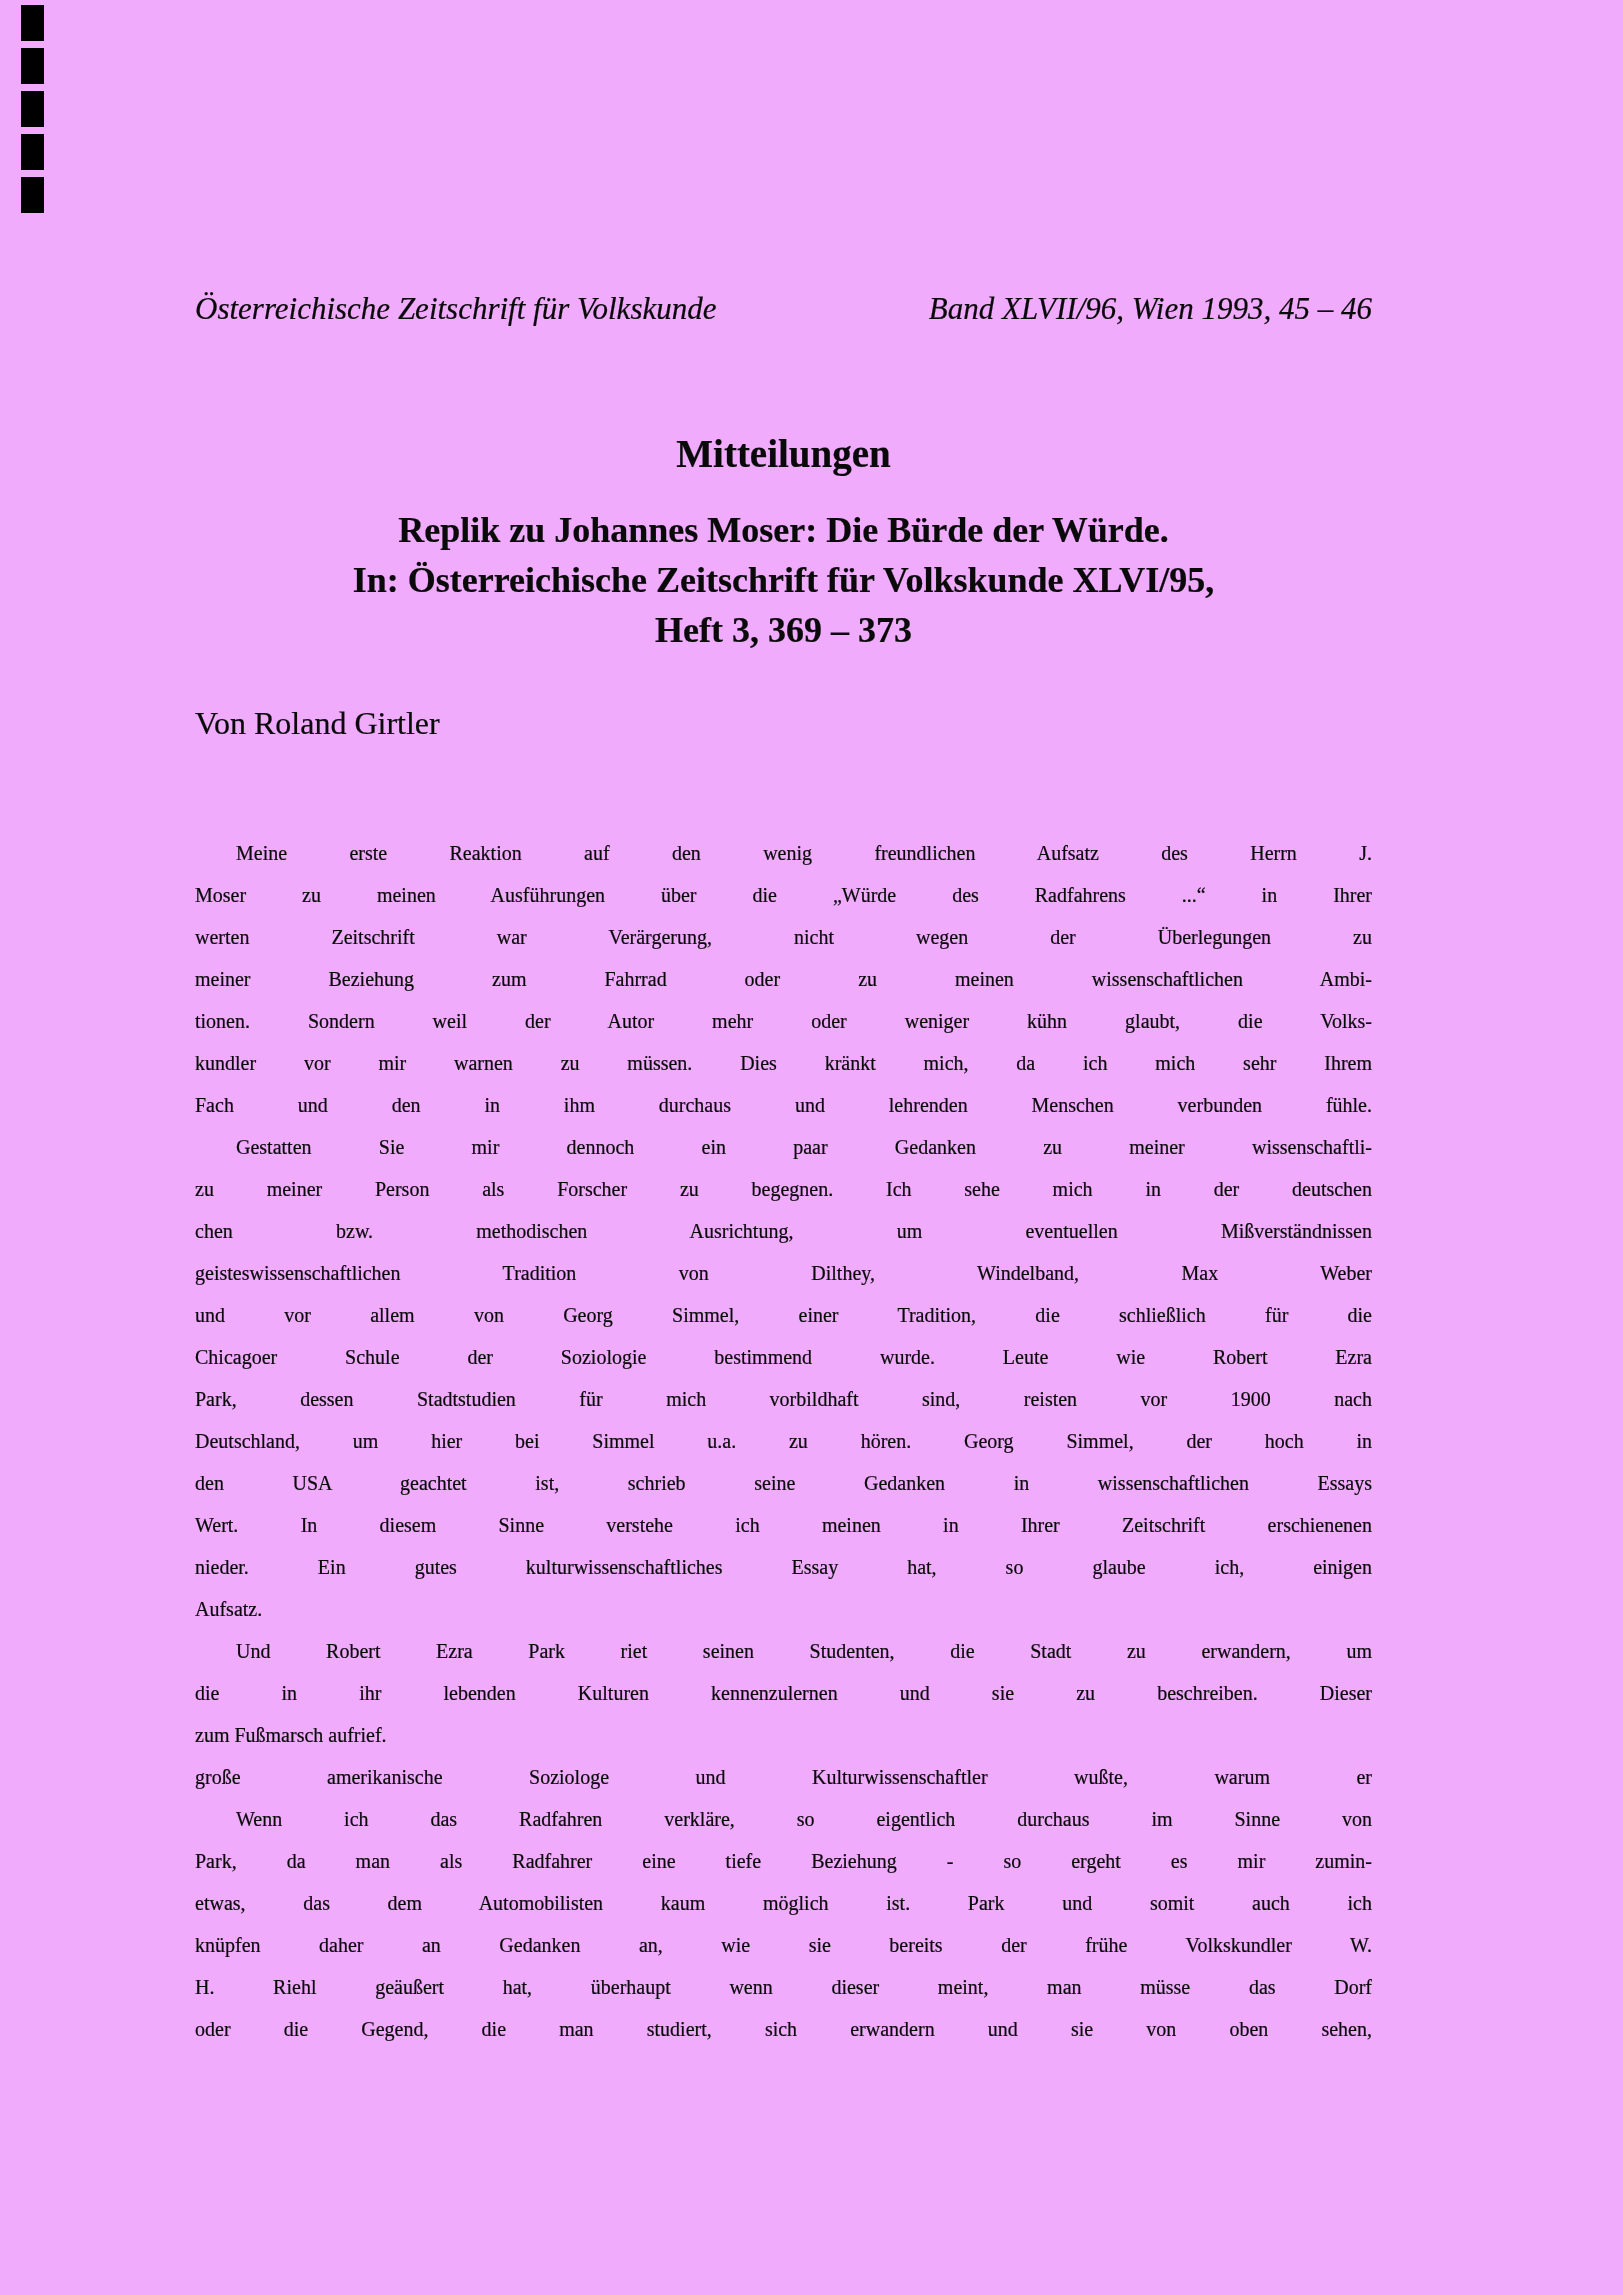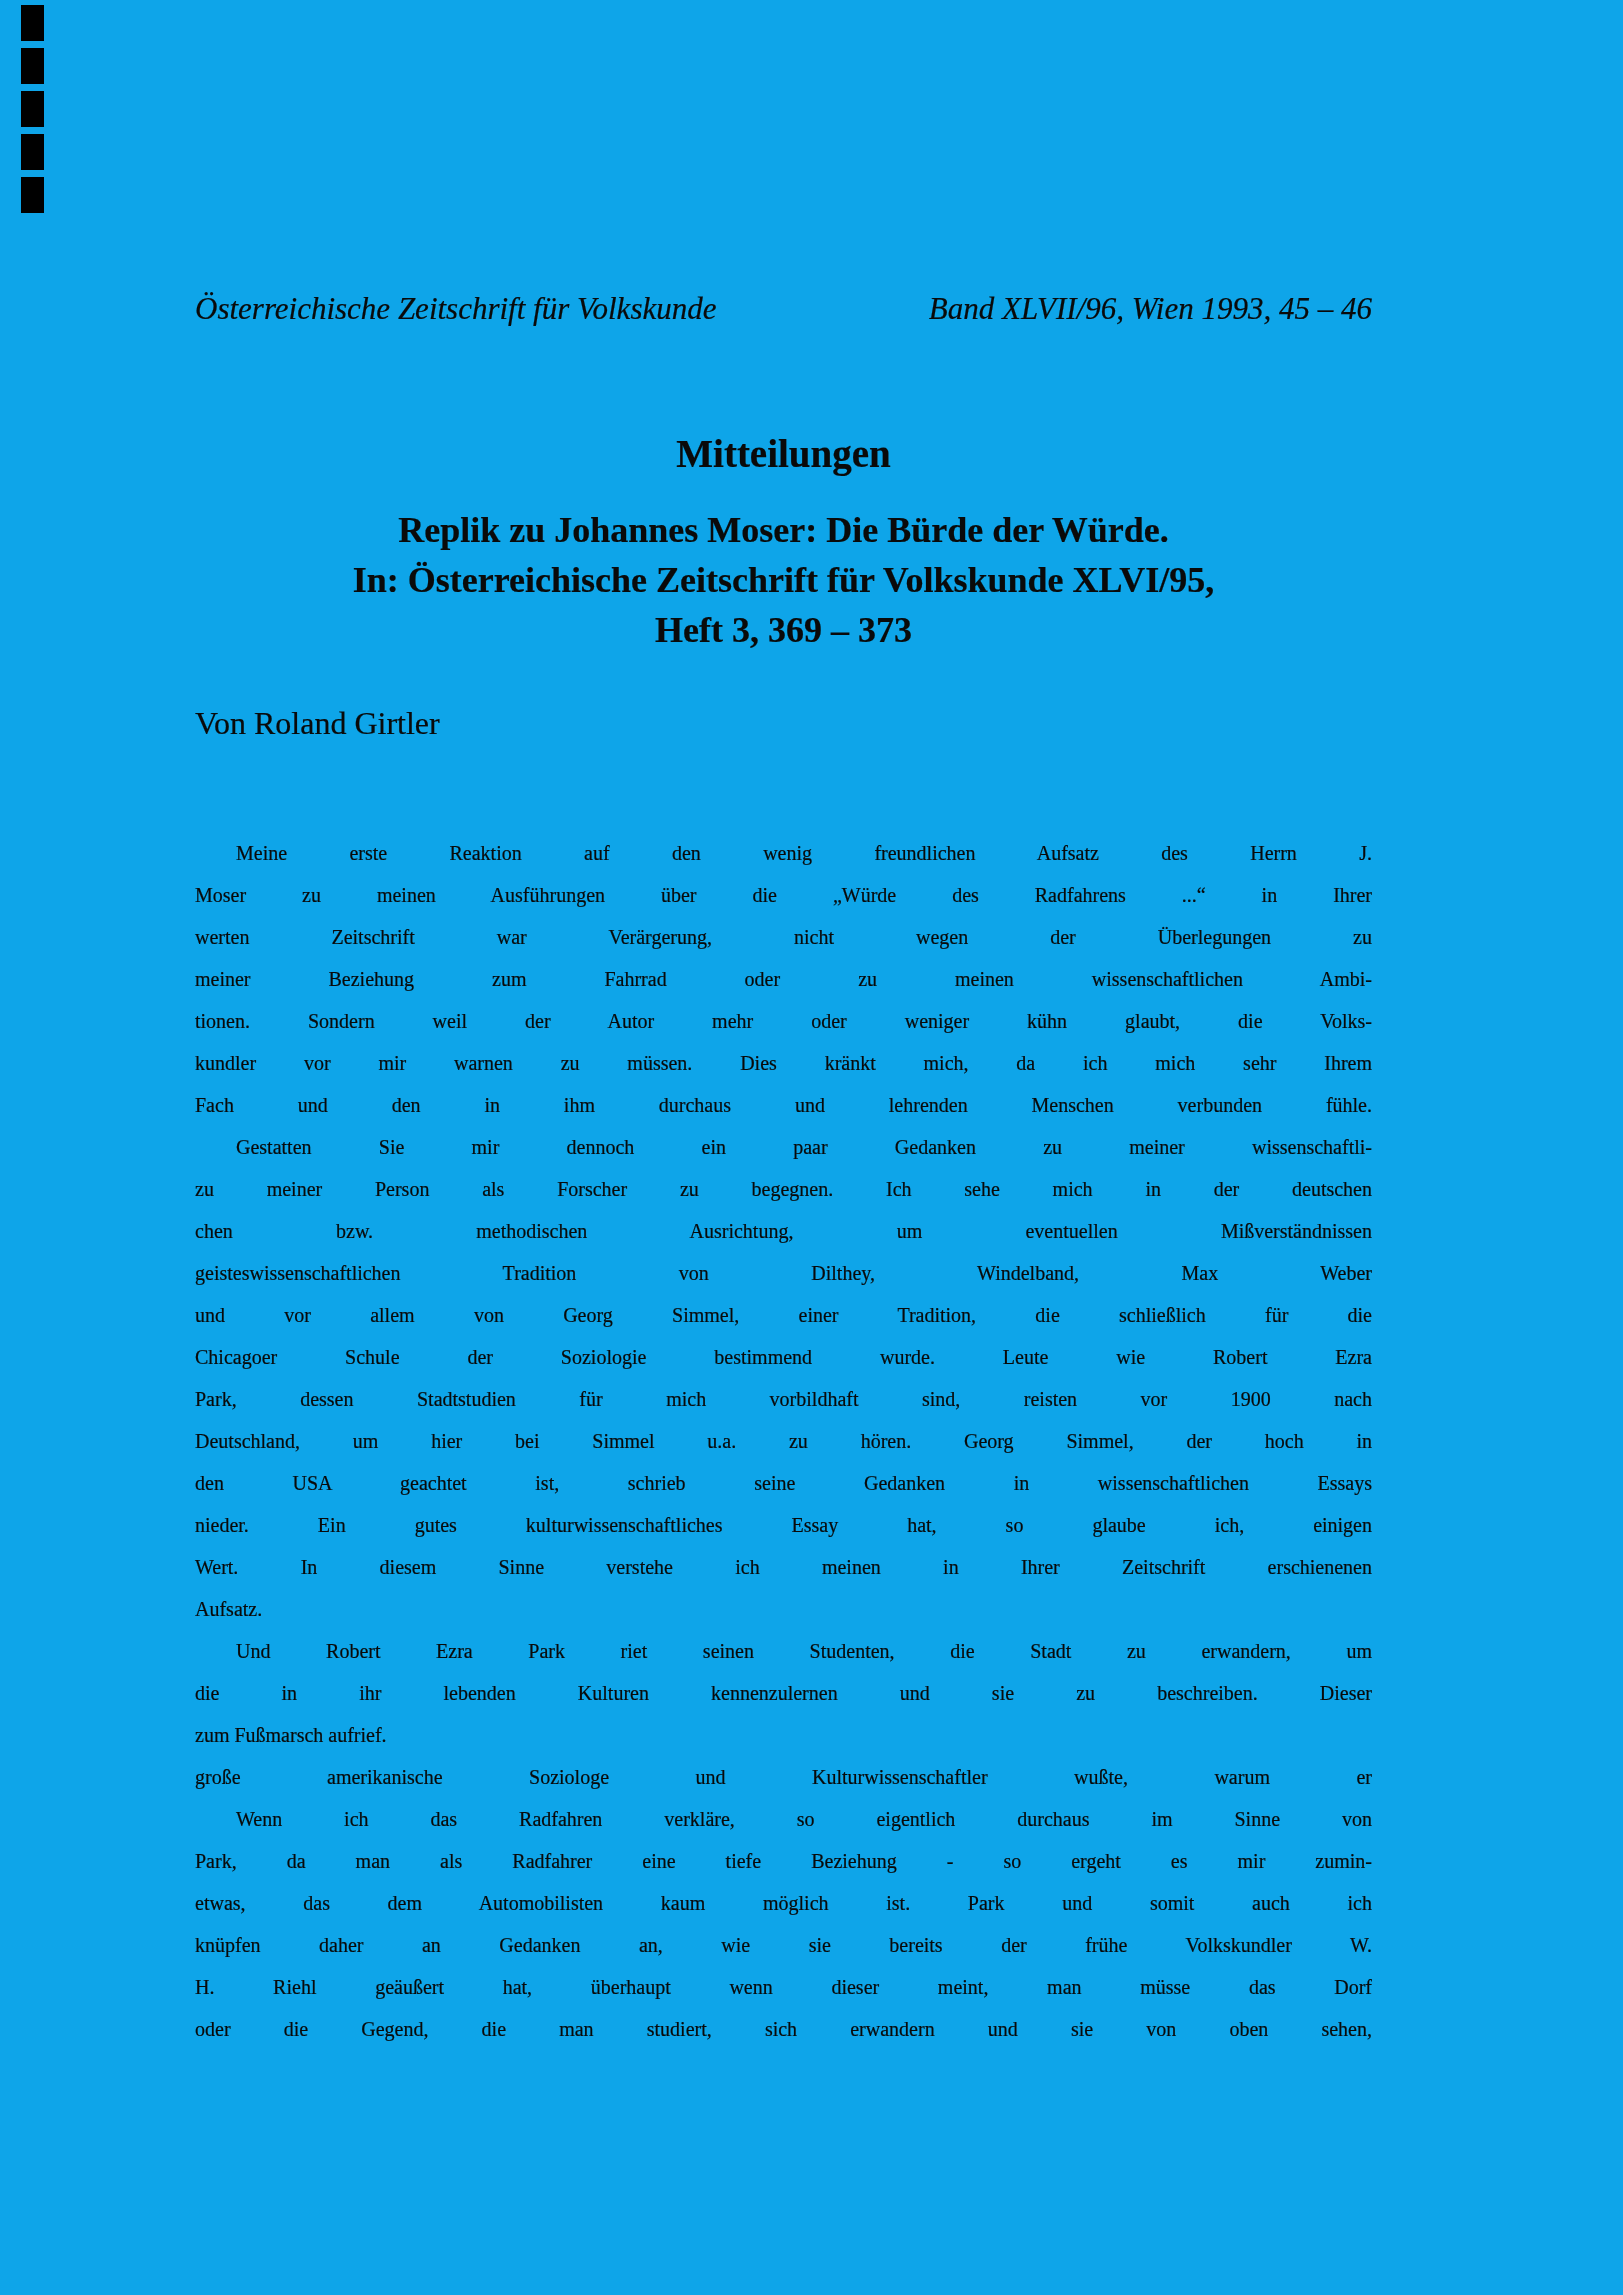--- a/index.html
+++ b/index.html
@@ -1,20 +1,20 @@
 <!DOCTYPE html>
 <html style="font-size:13px"><head>
 <meta charset="utf-8">
 <style>
   html, body { margin: 0; padding: 0; background: #ffffff; }
   .page {
     position: relative;
     width: 1623px;
     height: 2295px;
-    background: #0ea5e9;
+    background: #f0abfc;
     color: #0a0a0a;
     font-family: "Liberation Serif", serif;
     overflow: hidden;
     -webkit-text-stroke: 0.2px currentColor;
   }
   .scan-marks {
     position: absolute;
     left: 21px;
     top: 4.9px;
     width: 23px;
@@ -116,22 +116,22 @@
         <div class="body-line">Fach und den in ihm durchaus und lehrenden Menschen verbunden fühle.</div>
         <div class="body-line first">Gestatten Sie mir dennoch ein paar Gedanken zu meiner wissenschaftli-</div>
         <div class="body-line">zu meiner Person als Forscher zu begegnen. Ich sehe mich in der deutschen</div>
         <div class="body-line">chen bzw. methodischen Ausrichtung, um eventuellen Mißverständnissen</div>
         <div class="body-line">geisteswissenschaftlichen Tradition von Dilthey, Windelband, Max Weber</div>
         <div class="body-line">und vor allem von Georg Simmel, einer Tradition, die schließlich für die</div>
         <div class="body-line">Chicagoer Schule der Soziologie bestimmend wurde. Leute wie Robert Ezra</div>
         <div class="body-line">Park, dessen Stadtstudien für mich vorbildhaft sind, reisten vor 1900 nach</div>
         <div class="body-line">Deutschland, um hier bei Simmel u.a. zu hören. Georg Simmel, der hoch in</div>
         <div class="body-line">den USA geachtet ist, schrieb seine Gedanken in wissenschaftlichen Essays</div>
+        <div class="body-line">Wert. In diesem Sinne verstehe ich meinen in Ihrer Zeitschrift erschienenen</div>
         <div class="body-line">nieder. Ein gutes kulturwissenschaftliches Essay hat, so glaube ich, einigen</div>
-        <div class="body-line">Wert. In diesem Sinne verstehe ich meinen in Ihrer Zeitschrift erschienenen</div>
         <div class="body-line short">Aufsatz.</div>
         <div class="body-line first">Und Robert Ezra Park riet seinen Studenten, die Stadt zu erwandern, um</div>
         <div class="body-line">die in ihr lebenden Kulturen kennenzulernen und sie zu beschreiben. Dieser</div>
         <div class="body-line short">zum Fußmarsch aufrief.</div>
         <div class="body-line">große amerikanische Soziologe und Kulturwissenschaftler wußte, warum er</div>
         <div class="body-line first">Wenn ich das Radfahren verkläre, so eigentlich durchaus im Sinne von</div>
         <div class="body-line">Park, da man als Radfahrer eine tiefe Beziehung - so ergeht es mir zumin-</div>
         <div class="body-line">etwas, das dem Automobilisten kaum möglich ist. Park und somit auch ich</div>
         <div class="body-line">knüpfen daher an Gedanken an, wie sie bereits der frühe Volkskundler W.</div>
         <div class="body-line">H. Riehl geäußert hat, überhaupt wenn dieser meint, man müsse das Dorf</div>

